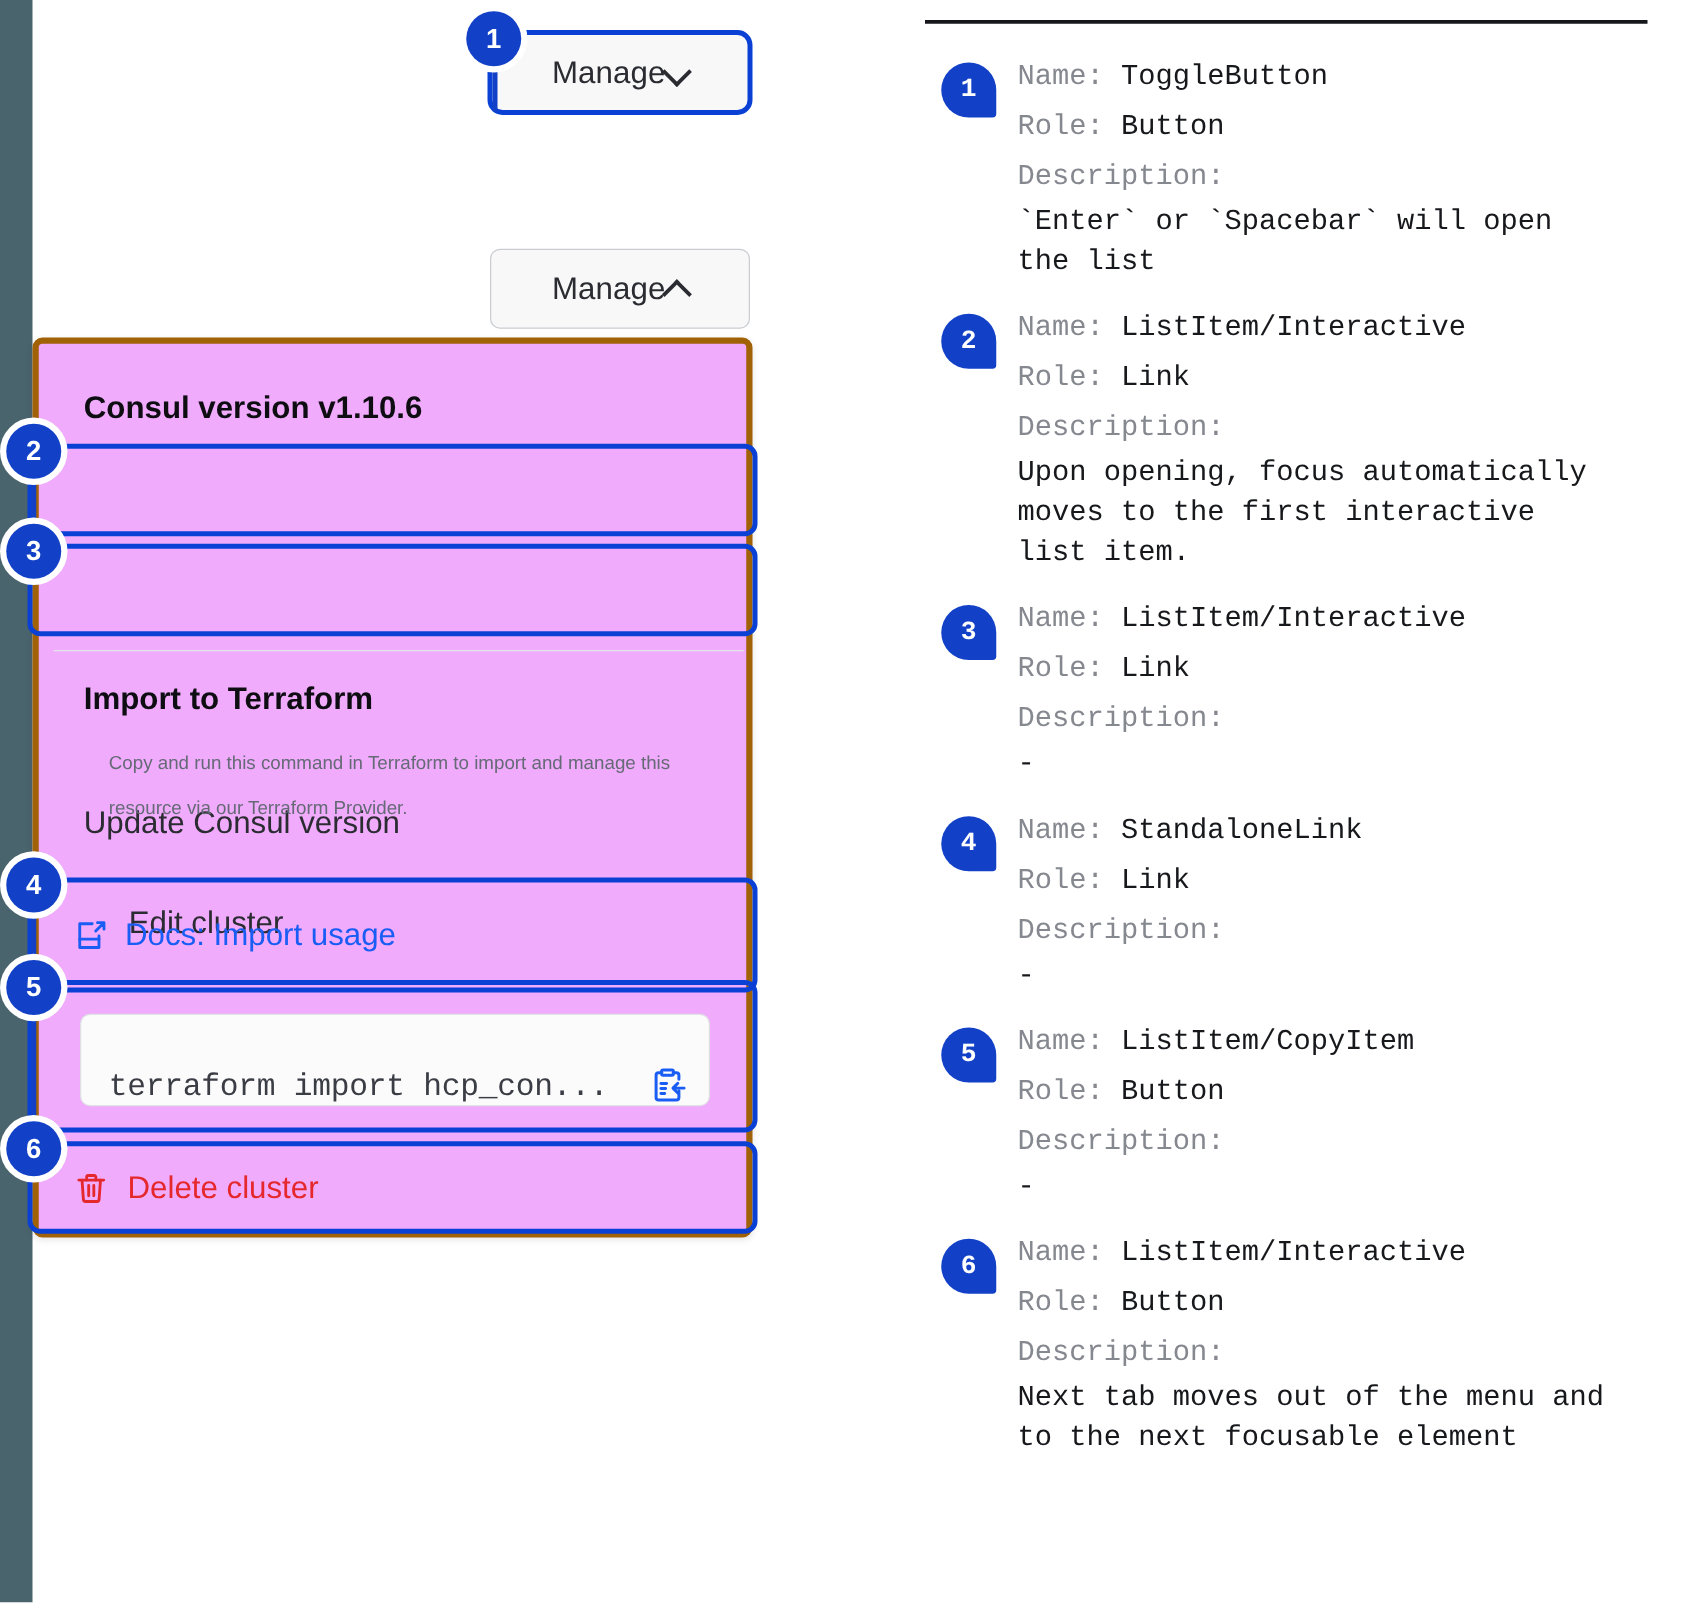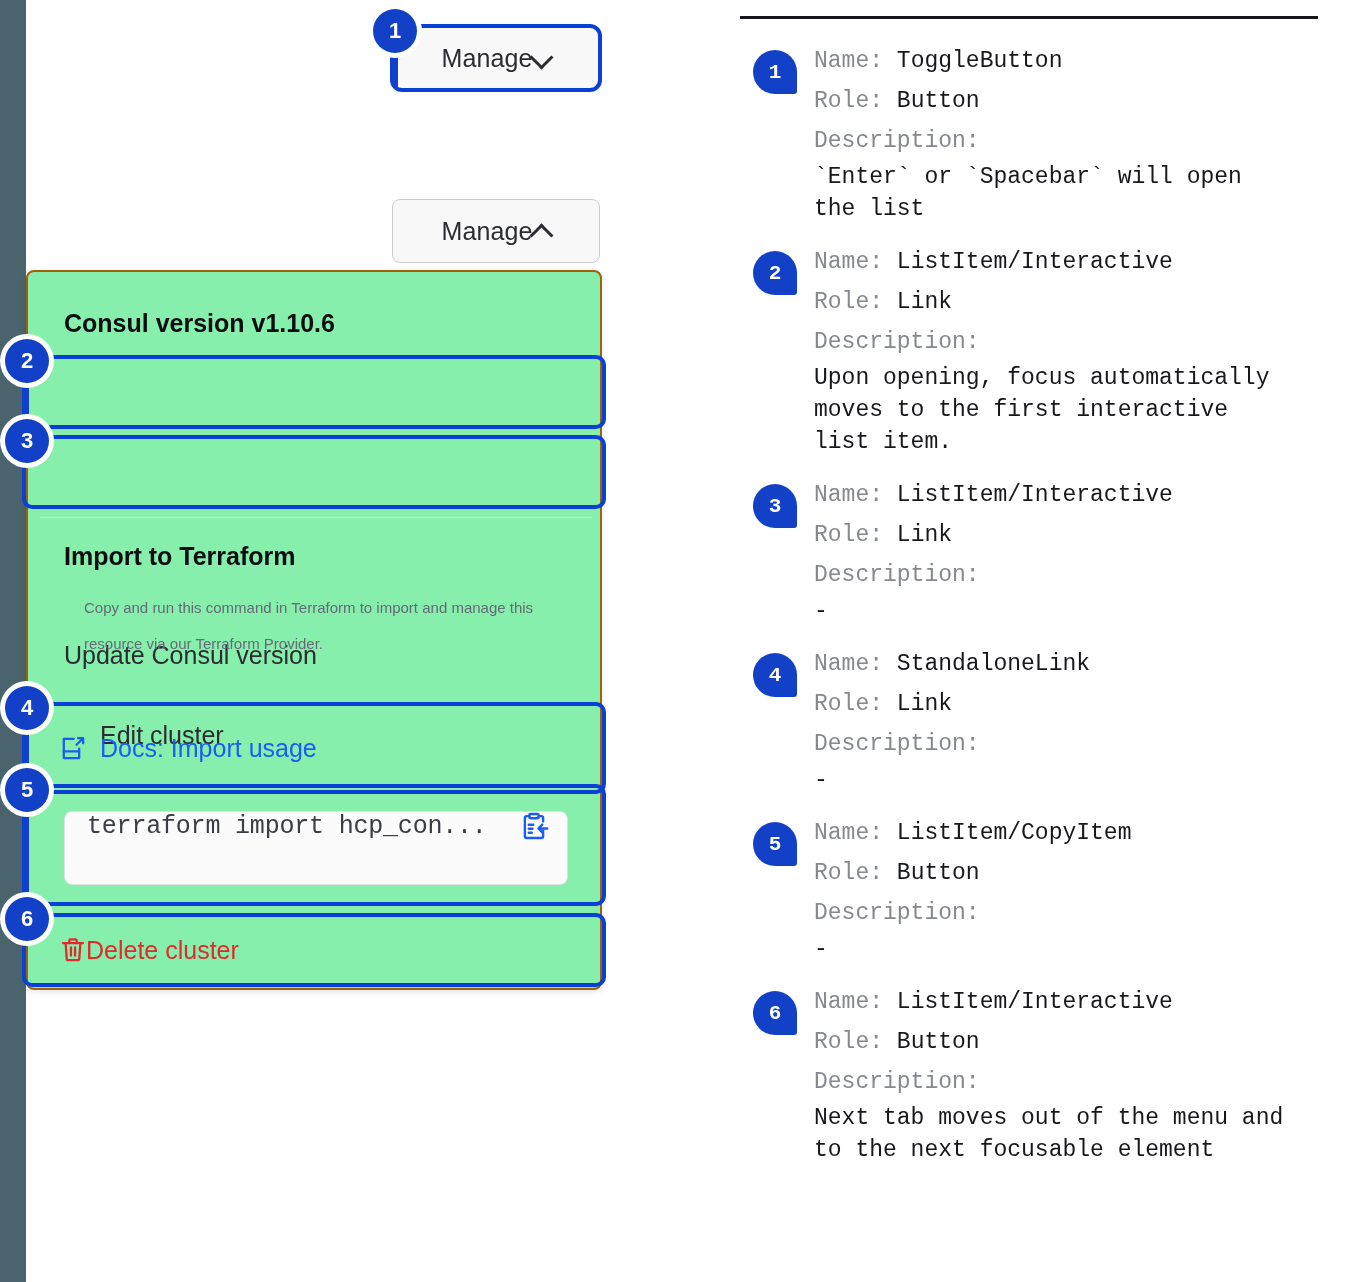--- a/index.html
+++ b/index.html
@@ -78,22 +78,22 @@
   .chev.down::before { top: 0px;  transform: rotate(45deg); }
   .chev.up::before   { top: 5px;  transform: rotate(225deg); }
 
   
   #dropdown-panel {
     position: absolute;
     left: 26px;
     top: 270px;
     width: 576px;
     height: 720px;
-    background: #86efac;
-    border: 2px solid #a16207;
+    background: #f0abfc;
+    border: 5px solid #a16207;
     border-radius: 8px;
     box-shadow: 0 2px 6px rgba(0,0,0,.10);
     box-sizing: border-box;
   }
   .dd-heading {
     position: absolute;
     left: 36px;
     font-size: 25px;
     font-weight: bold;
     color: #0d0d12;
@@ -163,37 +163,38 @@
     position: absolute;
     left: 38px;
     top: 23px;
     width: 504px;
     height: 74px;
     box-sizing: border-box;
     background: #fbfbfc;
     border: 1px solid #dfe0e4;
     border-radius: 8px;
     display: flex;
-    align-items: flex-start;
+    align-items: flex-end;
     justify-content: space-between;
     padding: 0 18px 0 22px;
   }
   .code-text {
     font-family: "Liberation Mono", monospace;
     font-size: 25px;
     color: #3b3d45;
     letter-spacing: -0.2px;
     white-space: nowrap;
   }
   .copy-icon { width: 30px; height: 30px; display: block; }
 
   
   .delete-link {
     display: flex;
-    align-items: flex-start;
+    align-items: flex-end;
+    gap: 16px;
     color: #e5282c;
     font-size: 25px;
   }
   .trash-icon { width: 26px; height: 28px; display: block; }
 
   
   .badge-circle {
     position: absolute;
     width: 44px;
     height: 44px;

